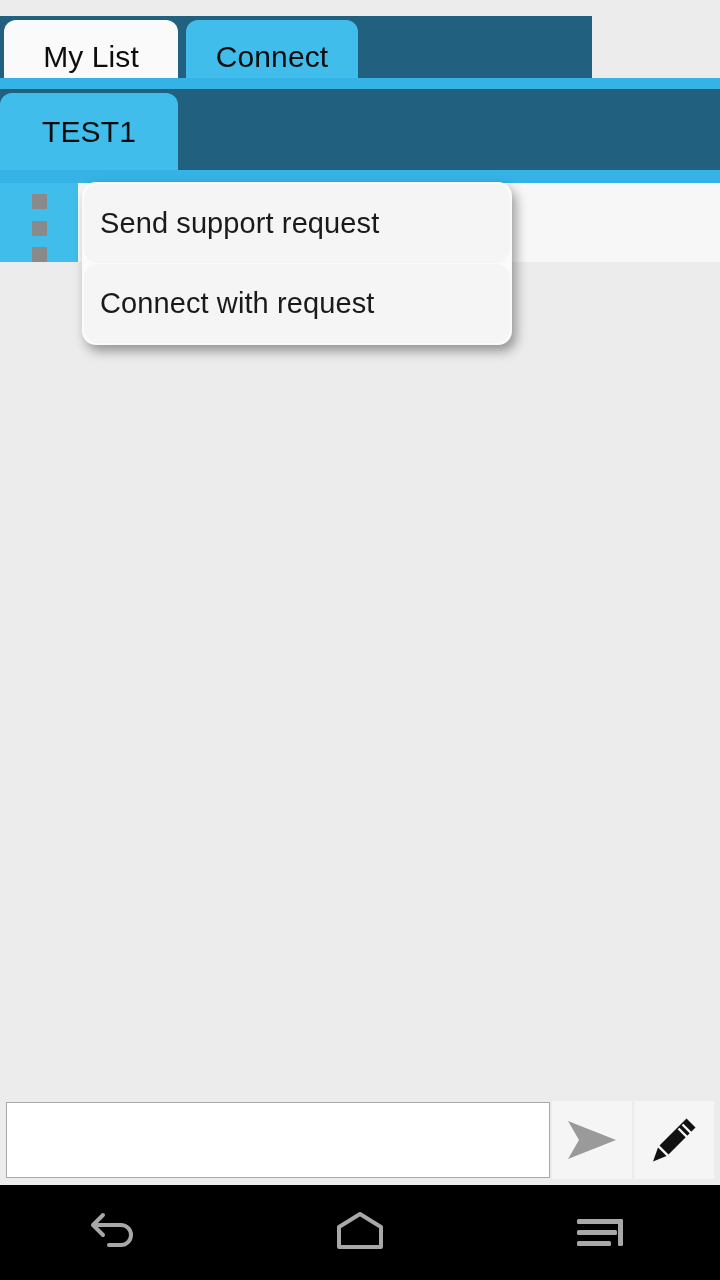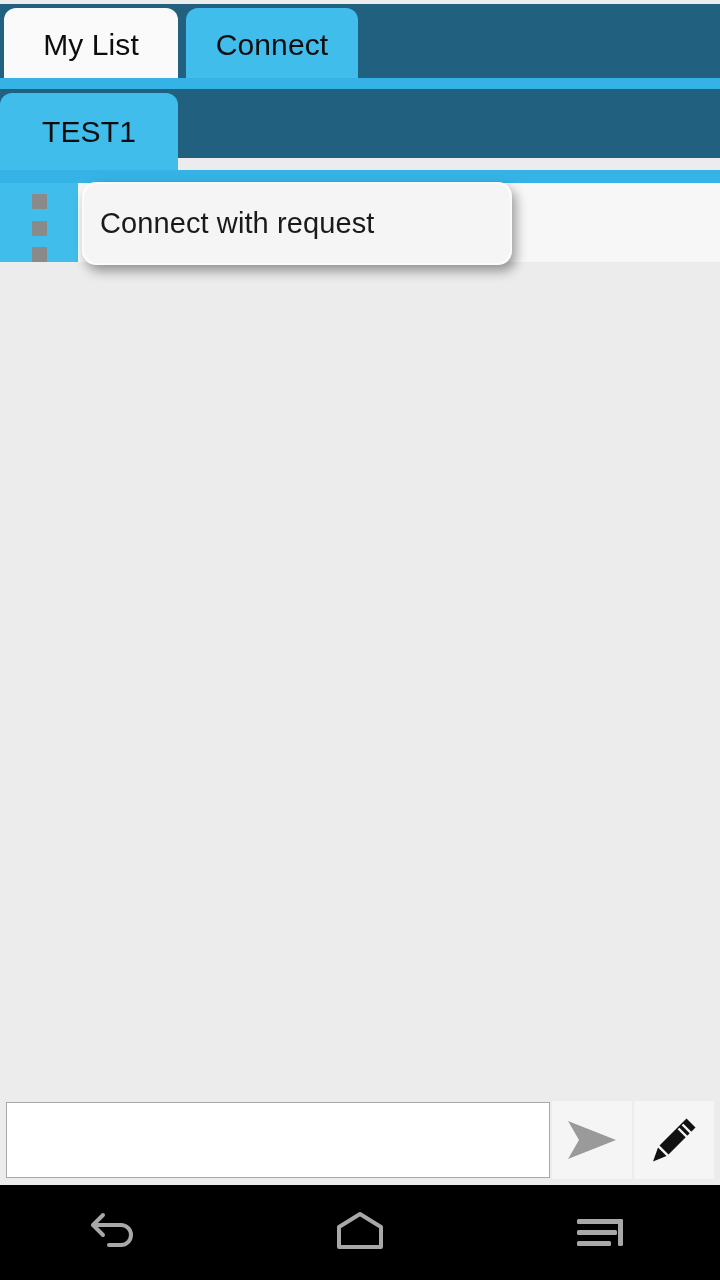--- a/index.html
+++ b/index.html
@@ -6,21 +6,21 @@
   html, body {
     width:720px; height:1280px;
     font-family:"Liberation Sans", sans-serif;
     background:#ececec;
     overflow:hidden;
   }
   #app { position:relative; width:720px; height:1280px; }
 
   
   .tabstrip{
-    position:absolute; left:0; top:4px; width:720px; height:78px;
+    position:absolute; left:0; top:16px; width:592px; height:78px;
     background:#21607f;
   }
   .tab{
     position:absolute; top:4px; height:74px;
     border-radius:12px 12px 0 0;
     display:flex; align-items:center; justify-content:center;
   }
   .tab-label{
     font-size:30px; color:#0d0d0d; letter-spacing:.1px;
   }
@@ -28,21 +28,21 @@
   .tab.messages{ left:186px; width:172px; background:#40bdeb; }
 
   .sep{
     position:absolute; left:0; width:720px; background:#35b3e7;
   }
   .sep.one{ top:78px; height:11px; }
   .sep.two{ top:170px; height:13px; }
 
   
   .tabstrip2{
-    position:absolute; left:0; top:89px; width:720px; height:69px;
+    position:absolute; left:0; top:89px; width:720px; height:81px;
     background:#21607f;
   }
   .tab.test1{
     left:0px; top:4px; width:178px; height:77px; background:#40bdeb;
     border-radius:12px 12px 0 0;
   }
 
   
   .actionrow{
     position:absolute; left:0; top:183px; width:720px; height:79px;
@@ -170,20 +170,23 @@
   </div>
   <div class="overflow-dots">
     <i></i>
     <i></i>
     <i></i>
   </div>
 
   <div class="canvas"></div>
 
   <div class="menu">
+    <div class="menu-item">
+      <span>Send support request</span>
+    </div>
     <div class="menu-item">
       <span>Connect with request</span>
     </div>
   </div>
 
 
   <div class="composer">
     <input class="composer-input" type="text" placeholder="" style="">
     <div class="composer-btn">
       <svg width="56" height="44" viewBox="0 0 56 44">

